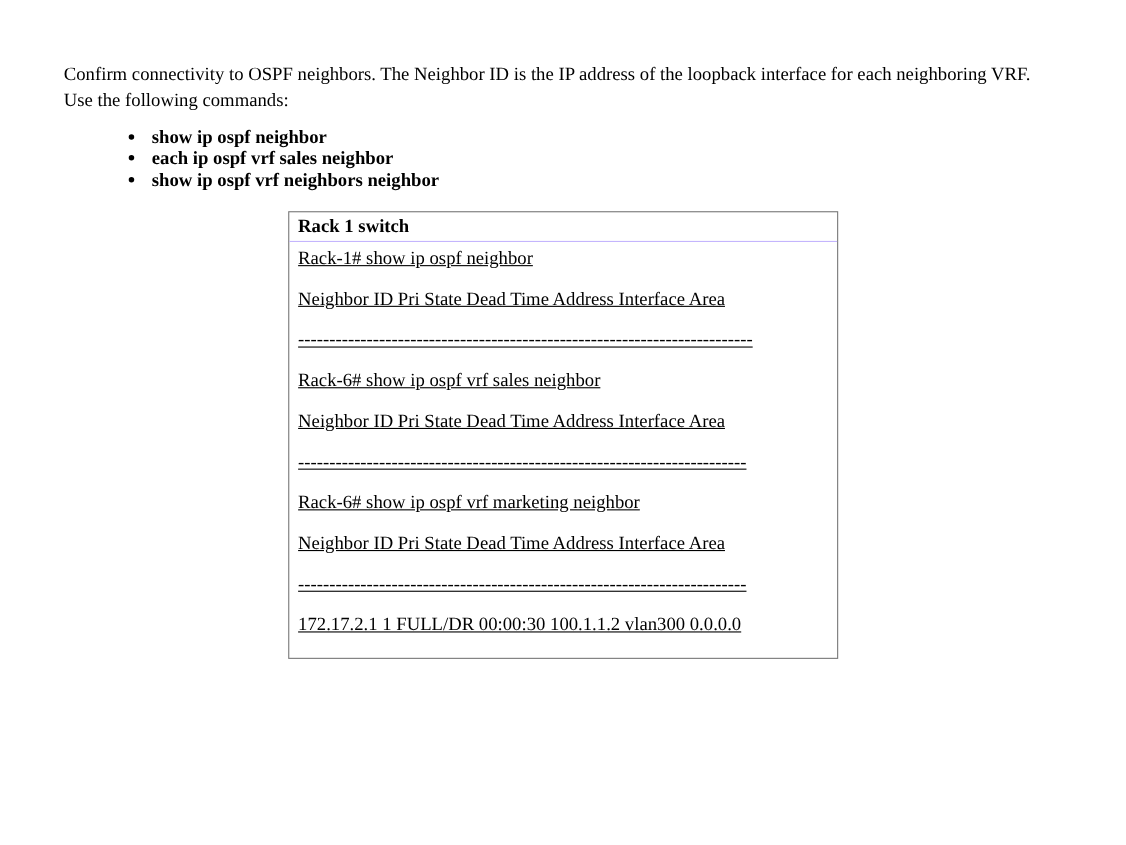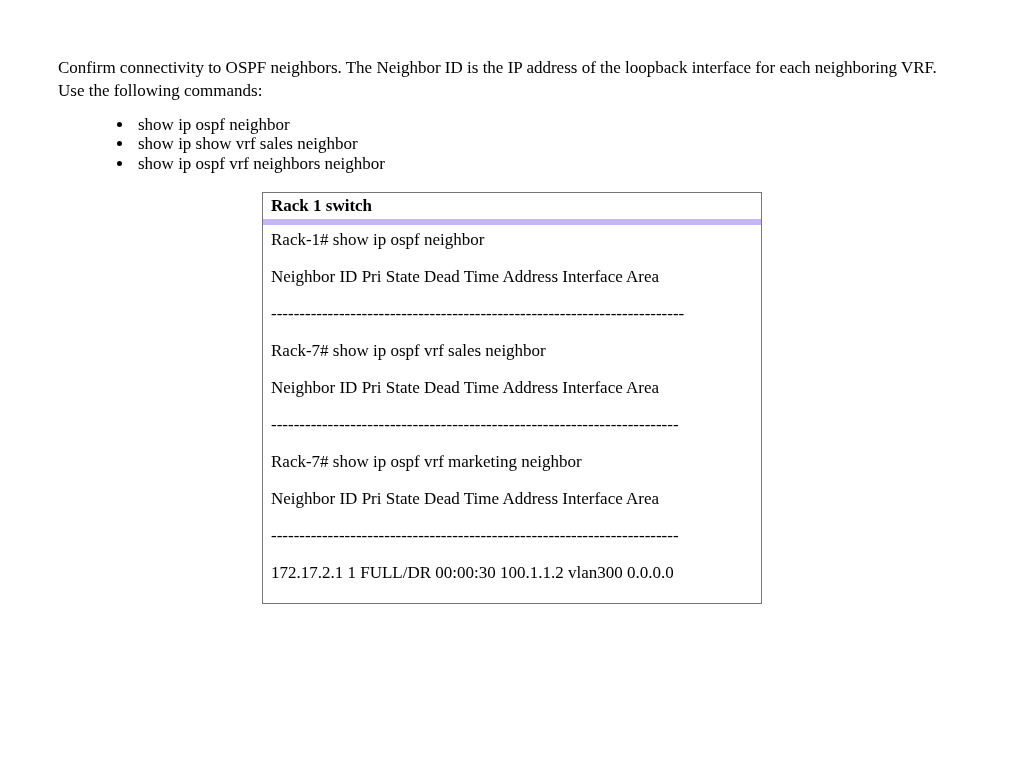--- a/index.html
+++ b/index.html
@@ -18,60 +18,62 @@
     margin-bottom: 12px;
   }
   ul.commands {
     margin: 4px 0 18px 0;
     padding-left: 76px;
     list-style-type: disc;
   }
   ul.commands li {
     padding-left: 4px;
     line-height: 1.15;
+    font-weight: bold;
   }
   .box {
     width: 498px;
     margin-left: 204px;
     border: 1px solid #777;
   }
   .box-title {
     font-weight: bold;
     padding: 2px 8px;
-    border-bottom: 6px solid #c4b5fd;
+    border-bottom: 1px solid #c4b5fd;
   }
   .box-body {
     padding: 4px 8px 6px 8px;
   }
   .box-body p {
     margin: 0 0 14px 0;
     white-space: nowrap;
+    text-decoration: underline;
   }
   .box-body p:last-child {
     margin-bottom: 12px;
   }
 </style>
 </head>
 <body>
 
 <p class="intro">Confirm connectivity to OSPF neighbors. The Neighbor ID is the IP address of the loopback interface for each neighboring VRF. Use the following commands:</p>
 
 <ul class="commands">
   <li>show ip ospf neighbor</li>
-  <li>show ip show vrf sales neighbor</li>
+  <li>each ip ospf vrf sales neighbor</li>
   <li>show ip ospf vrf neighbors neighbor</li>
 </ul>
 
 <div class="box">
   <div class="box-title">Rack 1 switch</div>
   <div class="box-body">
     <p>Rack-1# show ip ospf neighbor</p>
     <p>Neighbor ID Pri State Dead Time Address Interface Area</p>
     <p>-------------------------------------------------------------------------</p>
-    <p>Rack-7# show ip ospf vrf sales neighbor</p>
+    <p>Rack-6# show ip ospf vrf sales neighbor</p>
     <p>Neighbor ID Pri State Dead Time Address Interface Area</p>
     <p>------------------------------------------------------------------------</p>
-    <p>Rack-7# show ip ospf vrf marketing neighbor</p>
+    <p>Rack-6# show ip ospf vrf marketing neighbor</p>
     <p>Neighbor ID Pri State Dead Time Address Interface Area</p>
     <p>------------------------------------------------------------------------</p>
     <p>172.17.2.1 1 FULL/DR 00:00:30 100.1.1.2 vlan300 0.0.0.0</p>
   </div>
 </div>
 
 </body></html>

